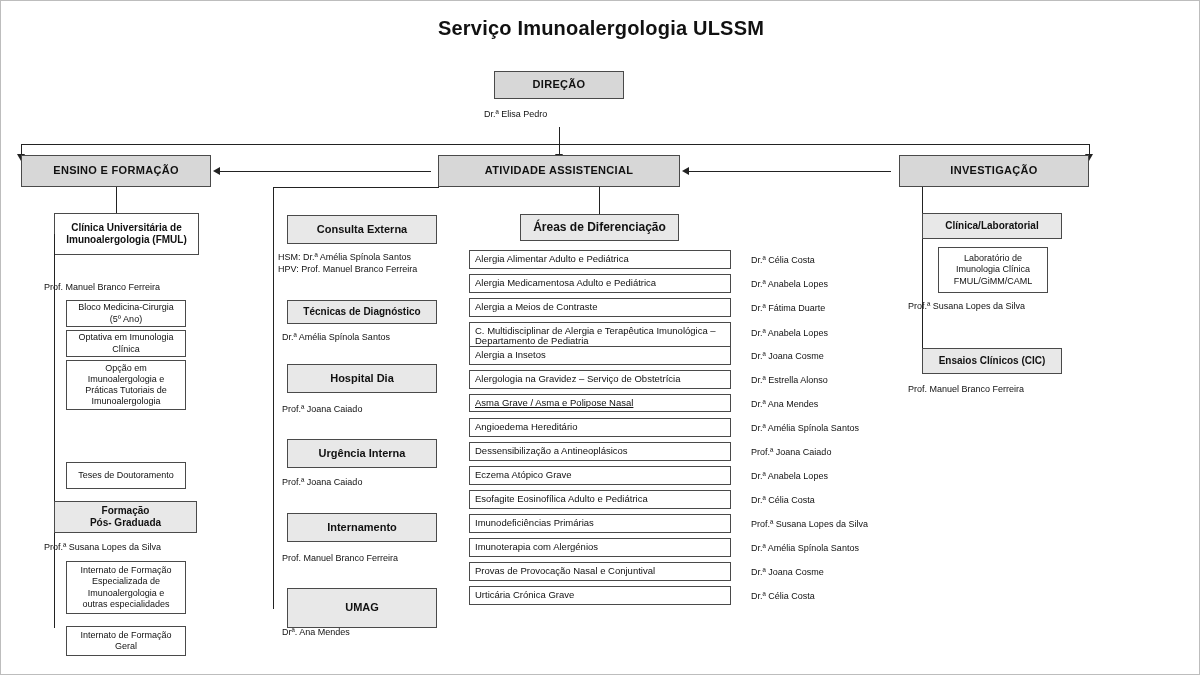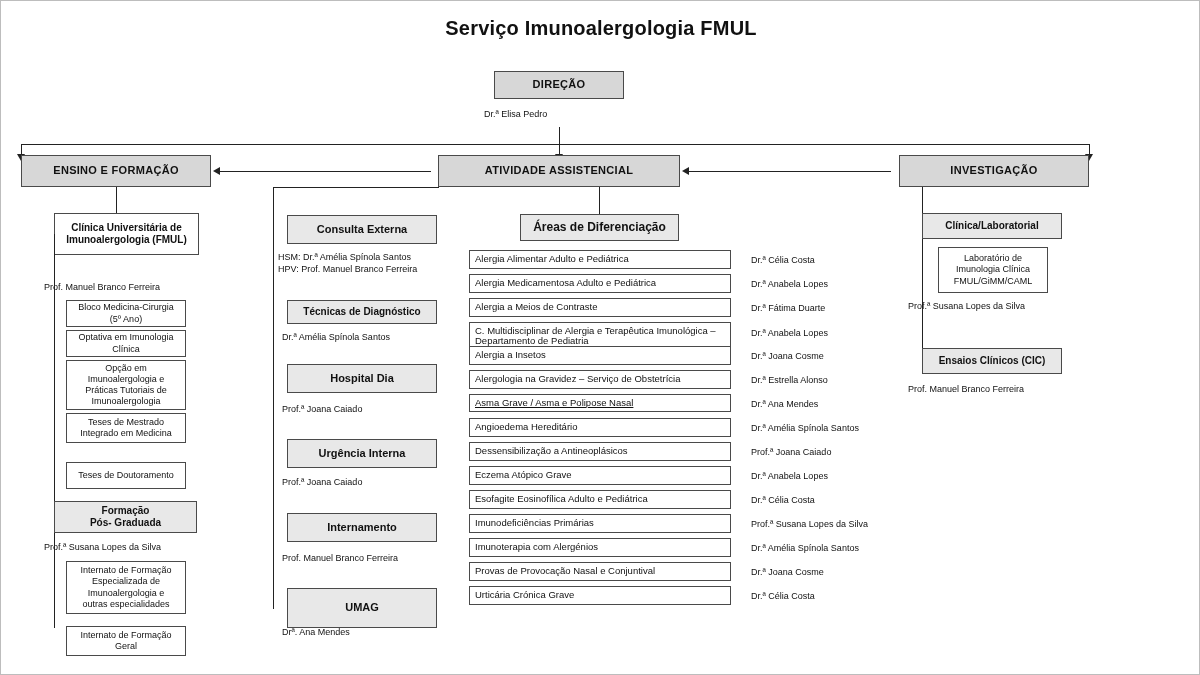--- a/index.html
+++ b/index.html
@@ -107,21 +107,21 @@
     position: absolute;
     font-size: 9px;
     line-height: 1.2;
   }
 </style>
 </head>
 <body>
 
 <div id="page">
 
-  <div class="title">Serviço Imunoalergologia FMUL</div>
+  <div class="title">Serviço Imunoalergologia ULSSM</div>
 
   <div class="box gray" style="left:493px; top:70px; width:130px; height:28px;">DIREÇÃO</div>
   <div class="caption" style="left:483px; top:108px; width:150px;">Dr.ª Elisa Pedro</div>
 
   <div class="line vline" style="left:558px; top:126px; height:17px;"></div>
 
   <div class="line hline" style="left:20px; top:143px; width:1068px;"></div>
 
   <div class="line vline" style="left:20px; top:143px; height:12px;"></div>
   <div class="arrow-d" style="left:16px; top:153px;"></div>
@@ -148,22 +148,20 @@
   <div class="bracket" style="left:53px; top:233px; height:66px; width:1px;"></div>
 
   <div class="box" style="left:65px; top:299px; width:120px; height:27px; white-space:pre-line; font-size:9px;">Bloco Medicina-Cirurgia
 (5º Ano)</div>
   <div class="box" style="left:65px; top:329px; width:120px; height:27px; white-space:pre-line; font-size:9px;">Optativa em Imunologia
 Clínica</div>
   <div class="box" style="left:65px; top:359px; width:120px; height:50px; white-space:pre-line; font-size:9px;">Opção em
 Imunoalergologia e
 Práticas Tutoriais de
 Imunoalergologia</div>
-  <div class="box" style="left:65px; top:412px; width:120px; height:30px; white-space:pre-line; font-size:9px;">Teses de Mestrado
-Integrado em Medicina</div>
   <div class="box" style="left:65px; top:461px; width:120px; height:27px; white-space:pre-line; font-size:9px;">Teses de Doutoramento</div>
 
   <div class="bracket" style="left:53px; top:299px; height:215px; width:1px;"></div>
 
   <div class="box gray-lt" style="left:53px; top:500px; width:143px; height:32px; white-space:pre-line; font-size:10px;">Formação
 Pós- Graduada</div>
   <div class="caption" style="left:43px; top:541px; width:165px;">Prof.ª Susana Lopes da Silva</div>
 
   <div class="bracket" style="left:53px; top:532px; height:95px; width:1px;"></div>
 

